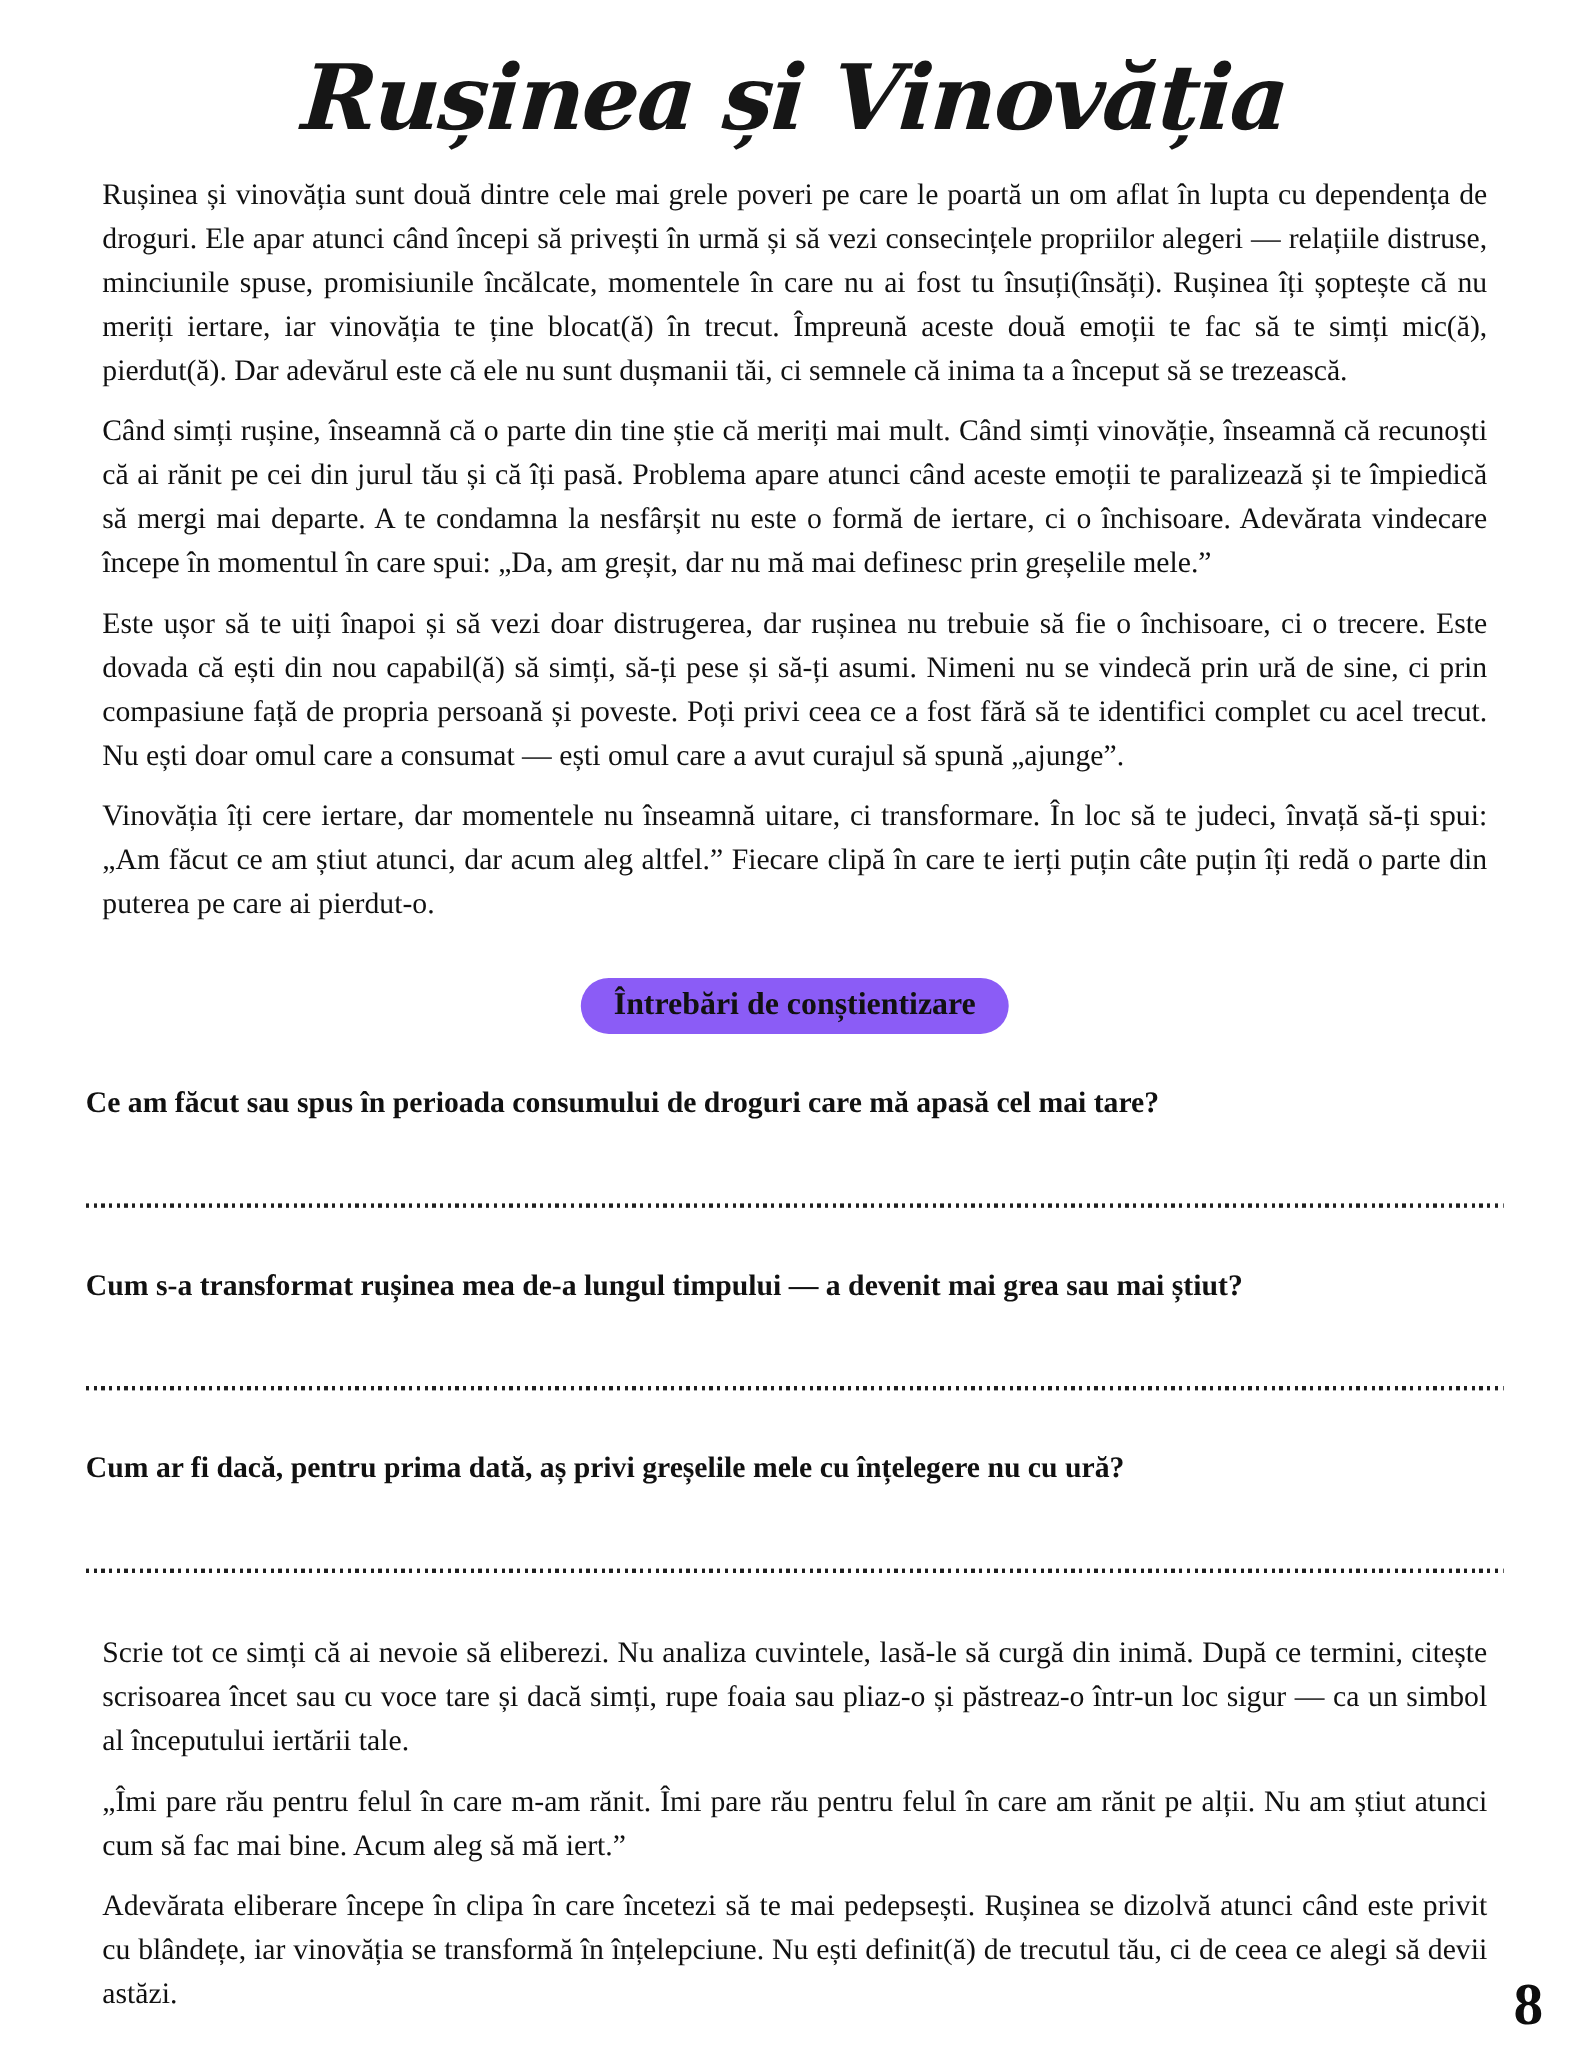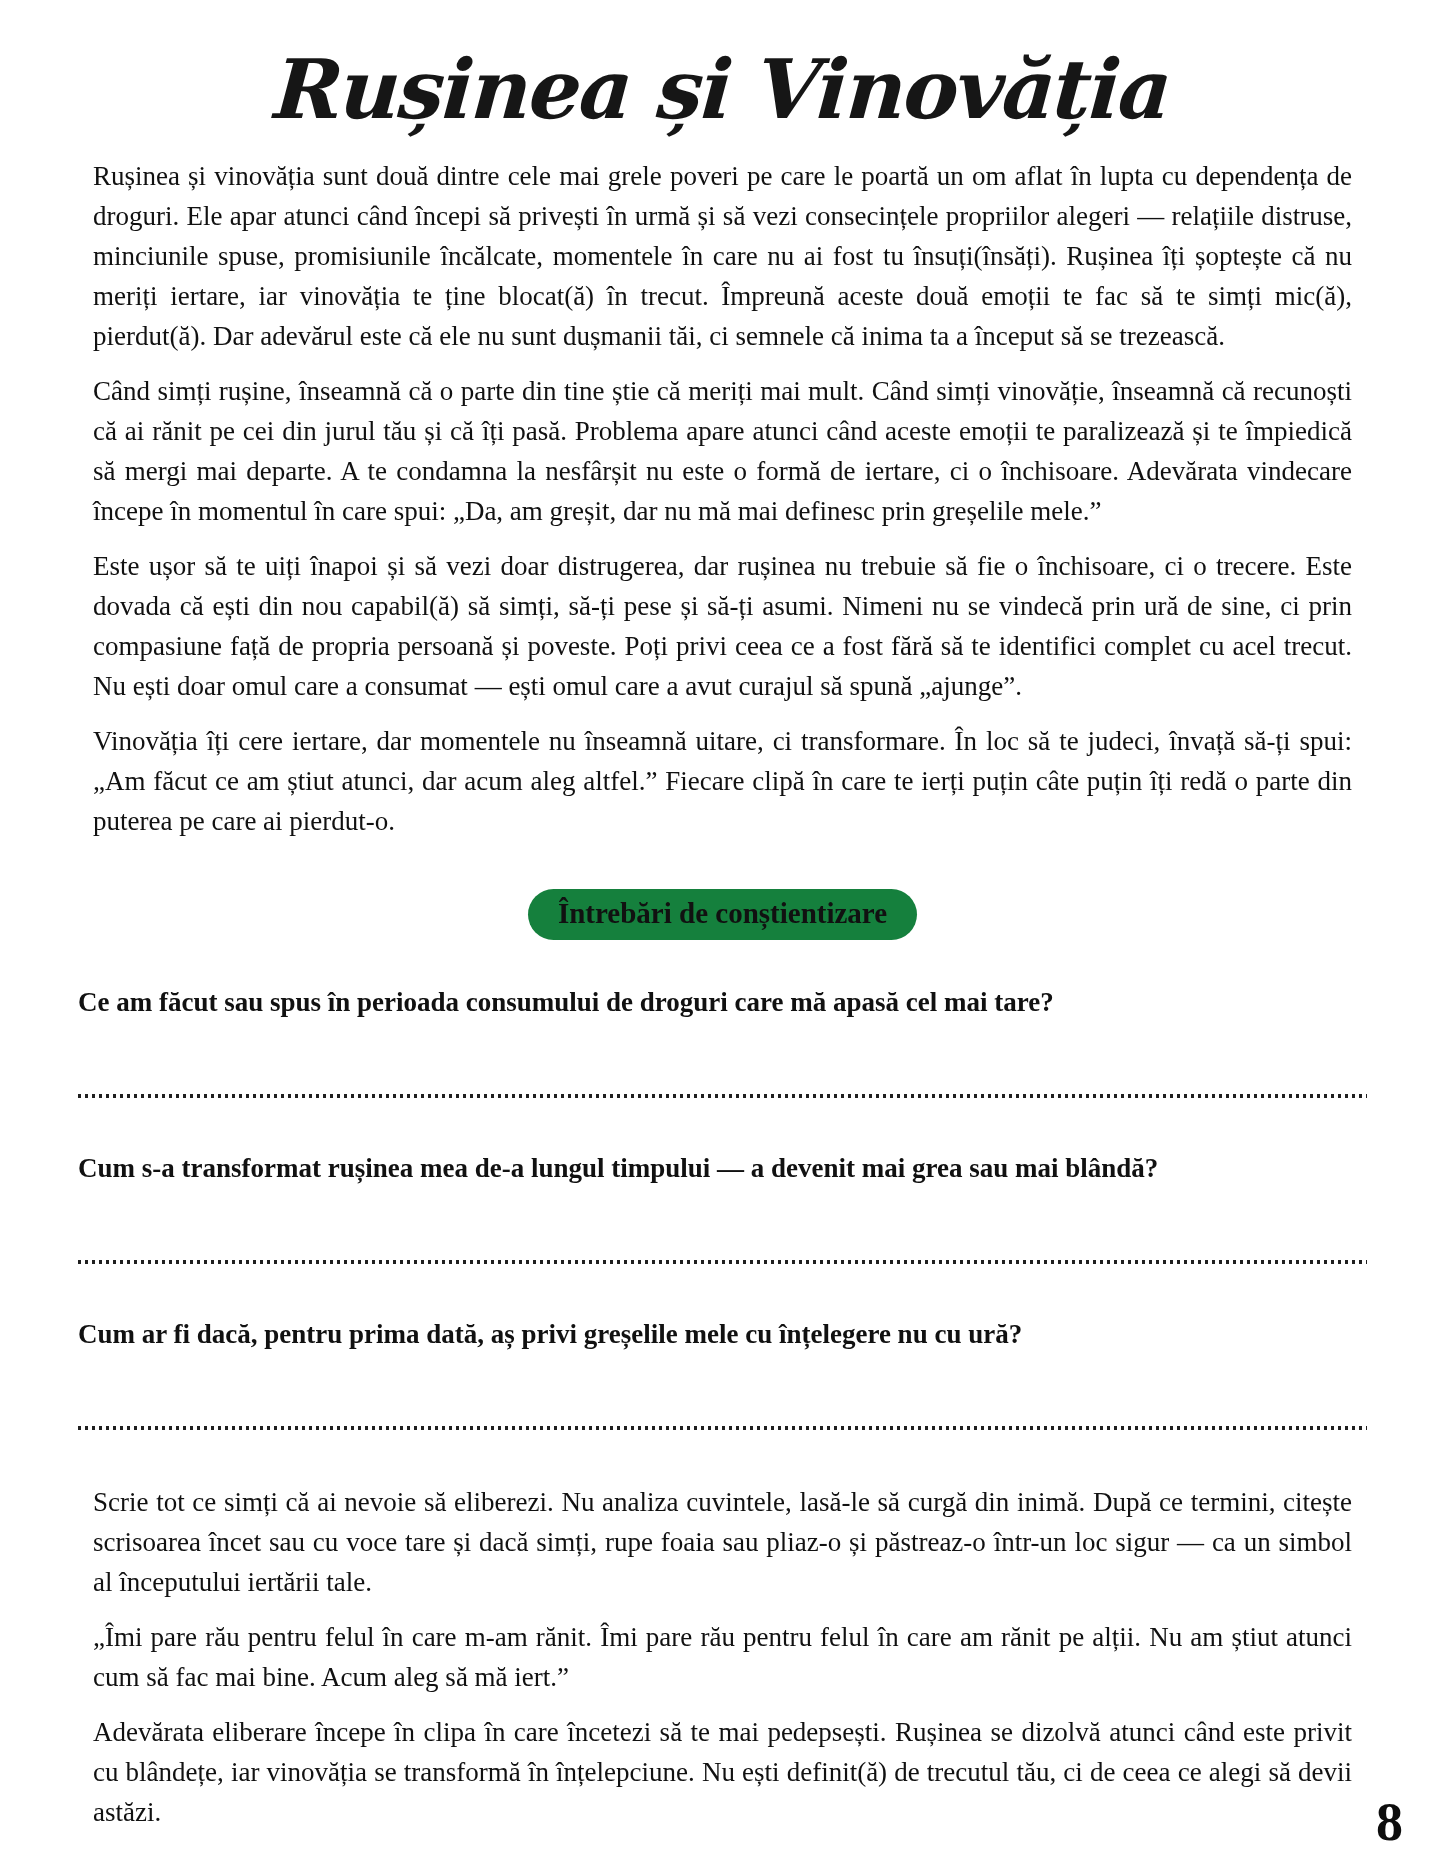--- a/index.html
+++ b/index.html
@@ -37,21 +37,21 @@
     text-justify: inter-word;
   }
   .body-text p {
     margin: 15px;
   }
   .section-badge-wrap {
     text-align: center;
   }
   .section-badge {
     display: inline-block;
-    background: #15803d;
+    background: #8b5cf6;
     border-radius: 26px;
     padding: 7px 30px 9px 30px;
     font-size: 29px;
     font-weight: 700;
     color: #111111;
     line-height: 1.2;
   }
   .badge-questions-wrap { margin: 48px 0 44px 0; }
   .badge-exercise-wrap  { margin: 50px 0 40px 0; }
   .question {
@@ -92,21 +92,21 @@
   </div>
 
   <div class="section-badge-wrap badge-questions-wrap">
     <span class="section-badge">Întrebări de conștientizare</span>
   </div>
 
   <div>
     <p class="question">Ce am făcut sau spus în perioada consumului de droguri care mă apasă cel mai tare?</p>
     <div class="answer-line"></div>
 
-    <p class="question">Cum s-a transformat rușinea mea de-a lungul timpului — a devenit mai grea sau mai blândă?</p>
+    <p class="question">Cum s-a transformat rușinea mea de-a lungul timpului — a devenit mai grea sau mai știut?</p>
     <div class="answer-line"></div>
 
     <p class="question">Cum ar fi dacă, pentru prima dată, aș privi greșelile mele cu înțelegere nu cu ură?</p>
     <div class="answer-line"></div>
   </div>
 
 
   <div class="body-text">
     <p>Scrie tot ce simți că ai nevoie să eliberezi. Nu analiza cuvintele, lasă-le să curgă din inimă. După ce termini, citește scrisoarea încet sau cu voce tare și dacă simți, rupe foaia sau pliaz-o și păstreaz-o într-un loc sigur — ca un simbol al începutului iertării tale.</p>
     <p>„Îmi pare rău pentru felul în care m-am rănit. Îmi pare rău pentru felul în care am rănit pe alții. Nu am știut atunci cum să fac mai bine. Acum aleg să mă iert.”</p>

